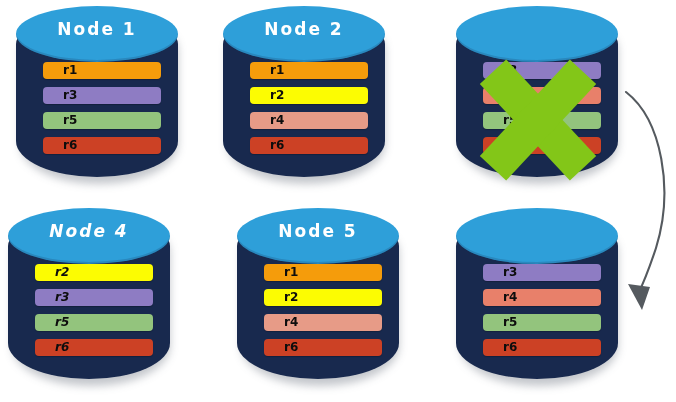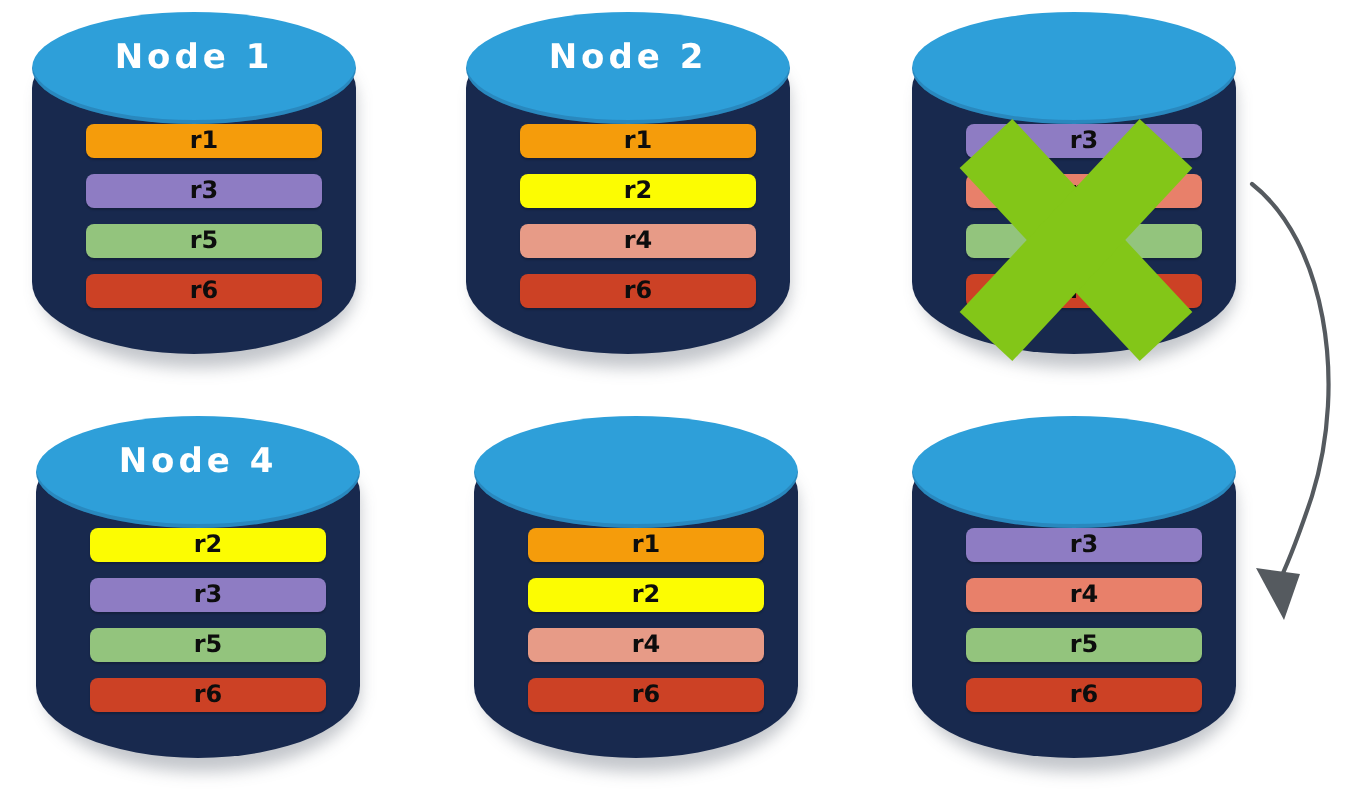--- a/index.html
+++ b/index.html
@@ -72,26 +72,27 @@
     position: absolute;
     left: 27px;
     top: 56px;
     width: 118px;
   }
   .bar {
     position: relative;
     height: 17px;
     margin-bottom: 8px;
     border-radius: 4px;
-    text-align: center;
+    text-align: left;
     font-size: 12px;
     font-weight: bold;
     color: #0d0d0d;
     line-height: 17px;
     box-shadow: 0 1px 1px rgba(0,0,0,0.22);
+    padding-left: 20px;
   }
   .bar:last-child { margin-bottom: 16px; }
 
   
   .fail-x {
     position: absolute;
     left: 18px;
     top: 45px;
     width: 128px;
     height: 138px;
@@ -130,21 +131,21 @@
         <div class="cyl-body"></div>
         <div class="cyl-top"></div>
         <div class="cyl-title">Node  1</div>
         <div class="bars">
           <div class="bar" style="background: rgb(245, 156, 11);">r1</div>
           <div class="bar" style="background: rgb(142, 124, 195);">r3</div>
           <div class="bar" style="background: rgb(147, 196, 125);">r5</div>
           <div class="bar" style="background: rgb(204, 65, 37);">r6</div>
         </div>
       </div>
-      <div class="node" style="left: 233px; top: 6px;">
+      <div class="node" style="left: 223px; top: 6px;">
         <div class="cyl-shadow"></div>
         <div class="cyl-body"></div>
         <div class="cyl-top"></div>
         <div class="cyl-title">Node  2</div>
         <div class="bars">
           <div class="bar" style="background: rgb(245, 156, 11);">r1</div>
           <div class="bar" style="background: rgb(252, 252, 2);">r2</div>
           <div class="bar" style="background: rgb(231, 155, 135);">r4</div>
           <div class="bar" style="background: rgb(204, 65, 37);">r6</div>
         </div>
@@ -157,36 +158,37 @@
           <div class="bar" style="background: rgb(142, 124, 195);">r3</div>
           <div class="bar" style="background: rgb(232, 128, 106);">r4</div>
           <div class="bar" style="background: rgb(147, 196, 125);">r5</div>
           <div class="bar" style="background: rgb(204, 65, 37);">r6</div>
         </div>
         <div class="fail-x">
           <div class="arm a"></div>
           <div class="arm b"></div>
         </div>
       </div>
-      <div class="node" style="left: 18px; top: 208px;">
+      <div class="node" style="left: 8px; top: 208px; font-style: italic;">
         <div class="cyl-shadow"></div>
         <div class="cyl-body"></div>
         <div class="cyl-top"></div>
         <div class="cyl-title">Node  4</div>
         <div class="bars">
           <div class="bar" style="background: rgb(252, 252, 2);">r2</div>
           <div class="bar" style="background: rgb(142, 124, 195);">r3</div>
           <div class="bar" style="background: rgb(147, 196, 125);">r5</div>
           <div class="bar" style="background: rgb(204, 65, 37);">r6</div>
         </div>
       </div>
       <div class="node" style="left: 237px; top: 208px;">
         <div class="cyl-shadow"></div>
         <div class="cyl-body"></div>
         <div class="cyl-top"></div>
+        <div class="cyl-title">Node  5</div>
         <div class="bars">
           <div class="bar" style="background: rgb(245, 156, 11);">r1</div>
           <div class="bar" style="background: rgb(252, 252, 2);">r2</div>
           <div class="bar" style="background: rgb(231, 155, 135);">r4</div>
           <div class="bar" style="background: rgb(204, 65, 37);">r6</div>
         </div>
       </div>
       <div class="node" style="left: 456px; top: 208px;">
         <div class="cyl-shadow"></div>
         <div class="cyl-body"></div>

